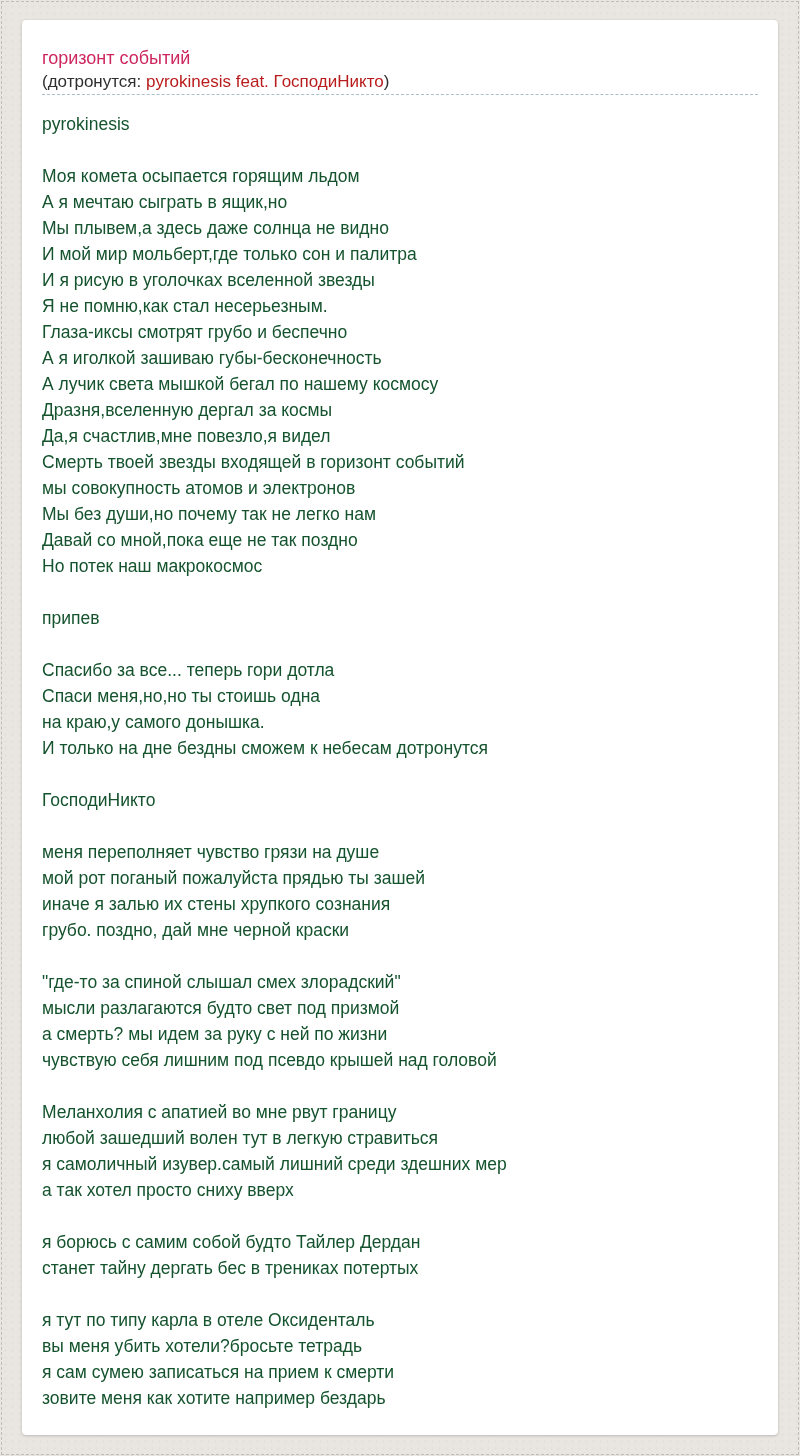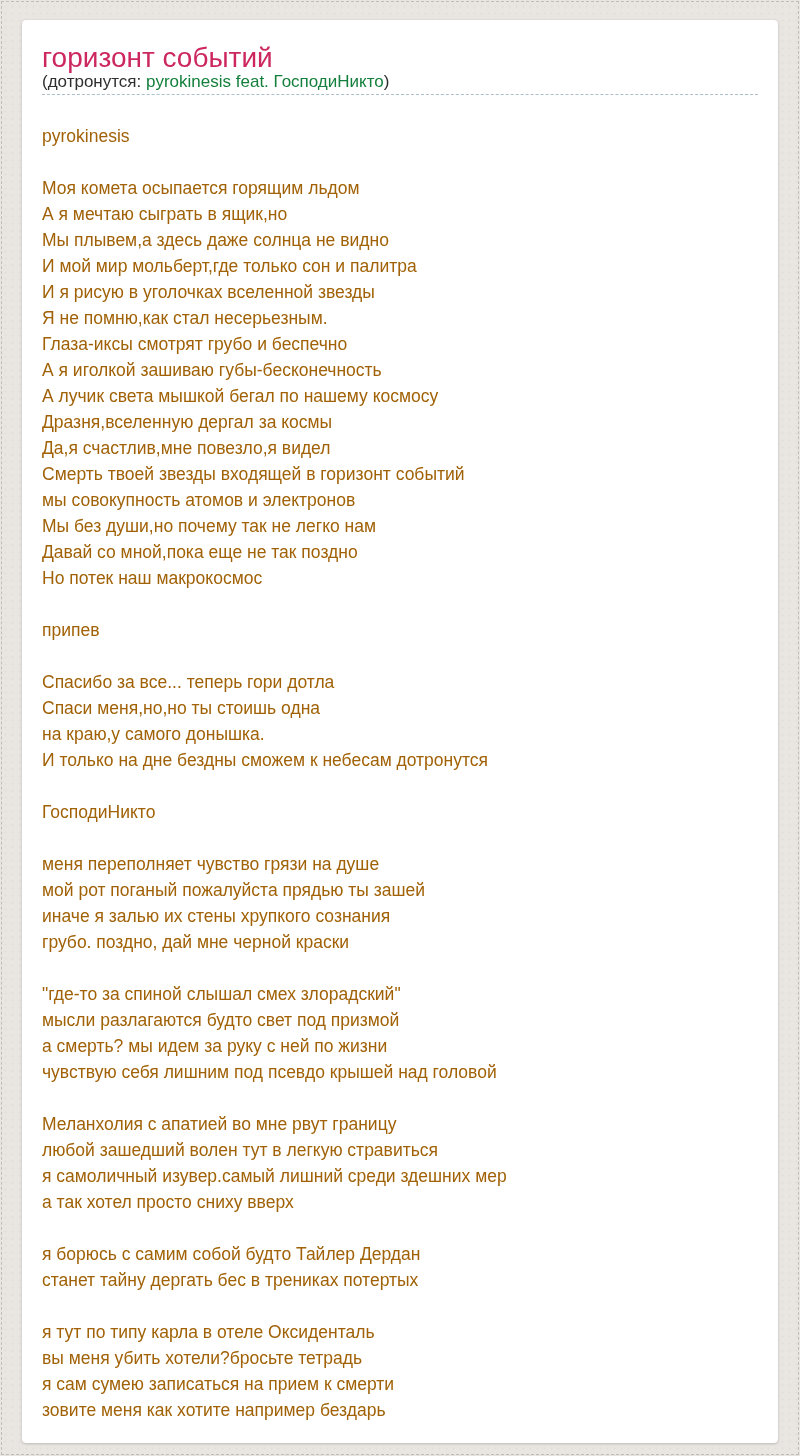--- a/index.html
+++ b/index.html
@@ -41,45 +41,45 @@
     padding: 20px 20px 20px 20px;
   }
 
   .song-header {
     border-bottom: 1px dashed #a9bfcb;
     padding-bottom: 0;
   }
 
   .song-title {
     margin-top: 4px;
-    font-size: 28px;
+    font-size: 18px;
     font-weight: 400;
     line-height: 28px;
     color: #cd2760;
     letter-spacing: 0;
   }
 
   .artist-line {
     font-size: 17px;
     line-height: 20px;
     color: #2f2f2f;
     padding-bottom: 2px;
   }
 
   .artist-link {
-    color: #15803d;
+    color: #b91c1c;
     text-decoration: none;
     cursor: pointer;
   }
 
   .lyrics {
-    margin-top: 28px;
+    margin-top: 16px;
     font-size: 17.5px;
     line-height: 26px;
-    color: #a16207;
+    color: #14532d;
     white-space: pre-line;
   }
 </style>
 </head>
 <body>
 
 <div class="page-edge-border"></div>
 
 <div class="card">
 

